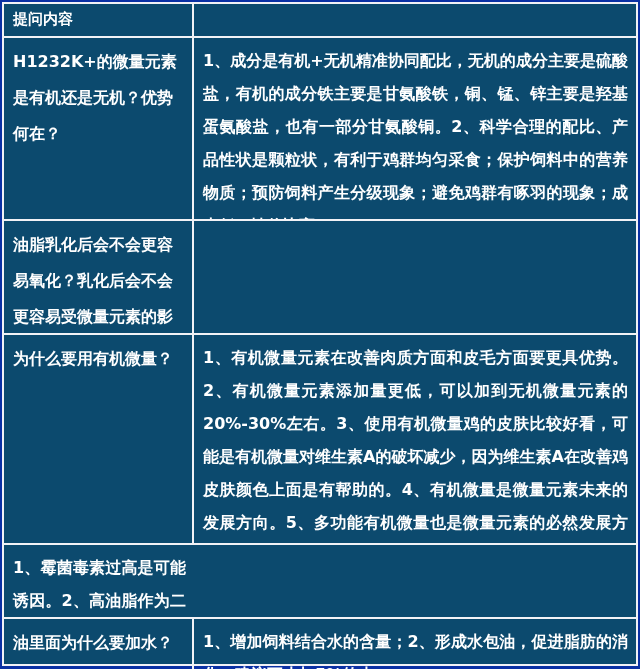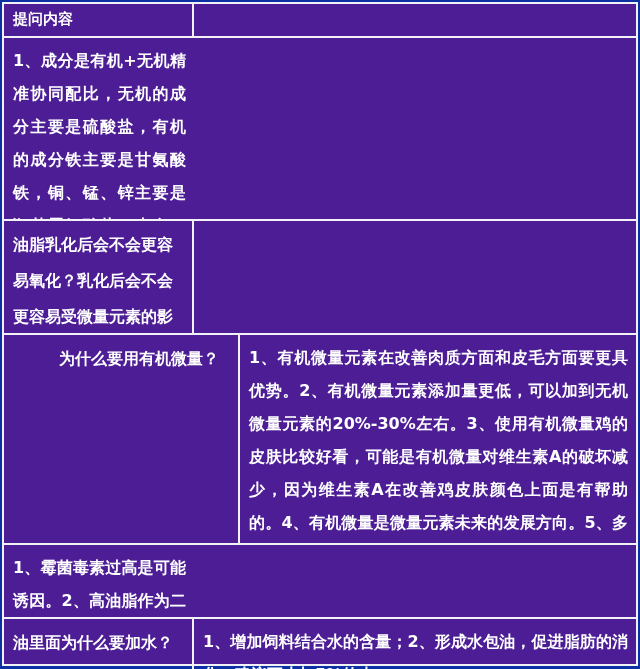--- a/index.html
+++ b/index.html
@@ -9,21 +9,21 @@
     width: 640px;
     height: 669px;
     overflow: hidden;
   }
   .qa-table {
     box-sizing: border-box;
     width: 636px;
     height: 664px;
     margin: 2px;
     border: 2px solid #f2f2f6;
-    background: #4c1d95;
+    background: #0c4a6e;
     font-family: "DejaVu Sans", "Liberation Sans", sans-serif;
     font-weight: bold;
     color: #ffffff;
     font-size: 16px;
   }
   .row {
     display: grid;
     grid-template-columns: 190px 1fr;
     border-top: 2px solid #f2f2f6;
     overflow: hidden;
@@ -46,32 +46,33 @@
     text-align: justify;
   }
   .row.header { height: 32px; }
   .row.header .cell {
     line-height: 24px;
     padding-top: 3px;
     font-size: 15px;
   }
   .row.r1 { height: 181px; }
   .row.r2 { height: 112px; }
-  .row.r3 { height: 208px; padding-left: 46px; }
+  .row.r3 { height: 208px; }
   .row.r4 { height: 72px; }
   .row.r5 { height: 67px; }
 </style>
 </head>
 <body>
 
 <div class="qa-table">
   <div class="row header">
     <div class="cell q">提问内容</div>
   </div>
   <div class="row r1">
+    <div class="cell q">H1232K+的微量元素是有机还是无机？优势何在？</div>
     <div class="cell a">1、成分是有机+无机精准协同配比，无机的成分主要是硫酸盐，有机的成分铁主要是甘氨酸铁，铜、锰、锌主要是羟基蛋氨酸盐，也有一部分甘氨酸铜。2、科学合理的配比、产品性状是颗粒状，有利于鸡群均匀采食；保护饲料中的营养物质；预防饲料产生分级现象；避免鸡群有啄羽的现象；成本低，性价比高。</div>
   </div>
   <div class="row r2">
     <div class="cell q">油脂乳化后会不会更容易氧化？乳化后会不会更容易受微量元素的影响？</div>
   </div>
   <div class="row r3">
     <div class="cell q">为什么要用有机微量？</div>
     <div class="cell a">1、有机微量元素在改善肉质方面和皮毛方面要更具优势。2、有机微量元素添加量更低，可以加到无机微量元素的20%-30%左右。3、使用有机微量鸡的皮肤比较好看，可能是有机微量对维生素A的破坏减少，因为维生素A在改善鸡皮肤颜色上面是有帮助的。4、有机微量是微量元素未来的发展方向。5、多功能有机微量也是微量元素的必然发展方向。6、有机微量的附加价值很明显。</div>
   </div>
   <div class="row r4">

